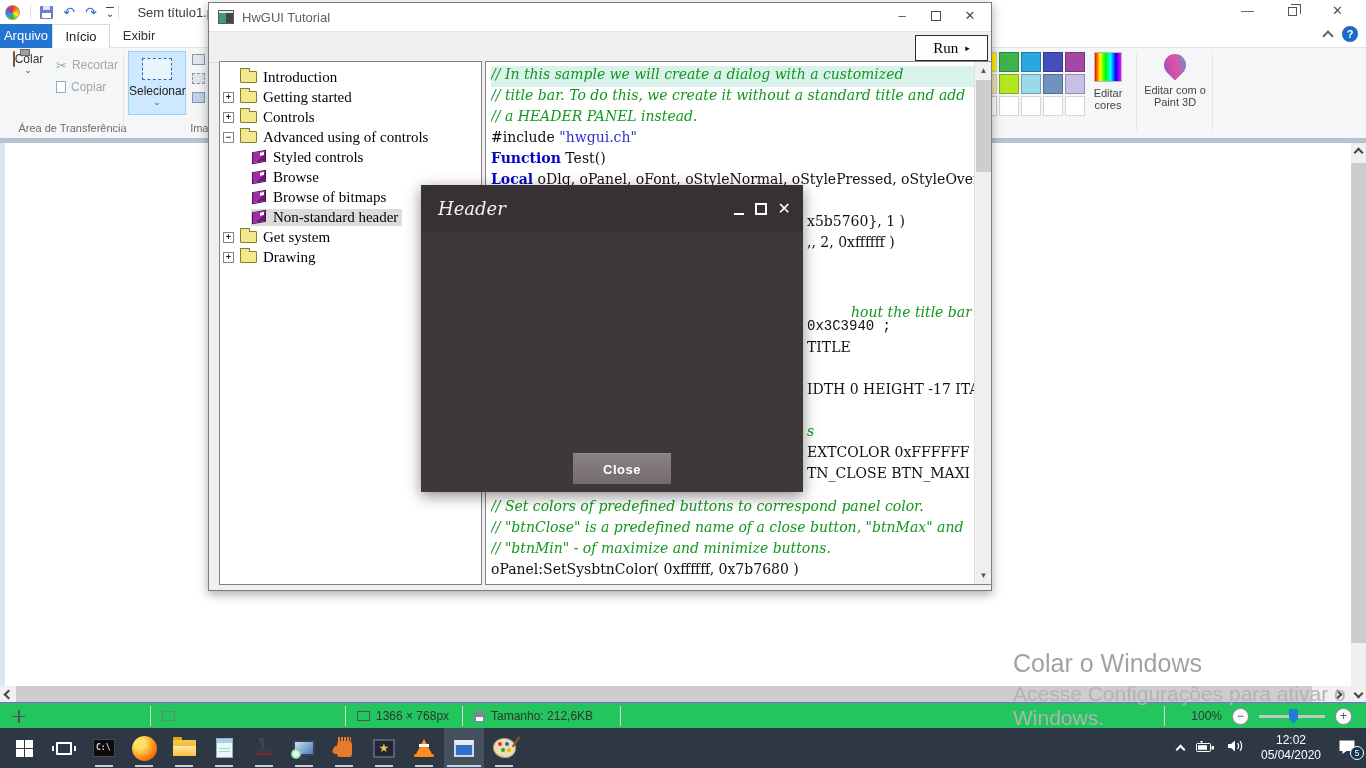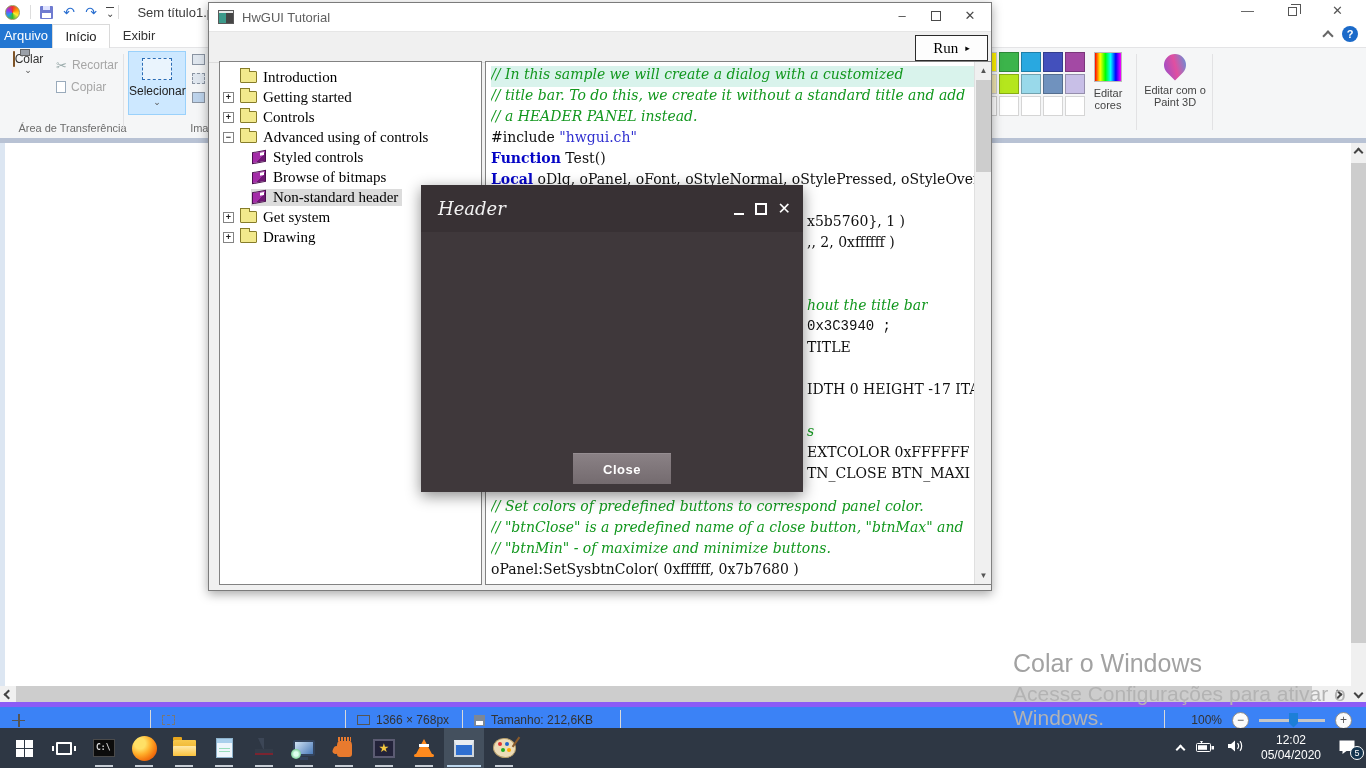--- a/index.html
+++ b/index.html
@@ -61,21 +61,21 @@
 .hscroll{position:absolute;left:0;top:686px;width:1351px;height:16px;background:#f0f0f0}
 .hthumb{position:absolute;left:16px;top:0;width:1296px;height:16px;background:#cdcdcd}
 .chev{position:absolute;width:7px;height:7px}
 .chev.l{left:5px;top:5px;border-left:2px solid #444;border-bottom:2px solid #444;transform:rotate(45deg)}
 .chev.r{right:10px;top:5px;border-right:2px solid #444;border-top:2px solid #444;transform:rotate(45deg)}
 .vscroll{position:absolute;left:1351px;top:143px;width:15px;height:559px;background:#f0f0f0}
 .vthumb{position:absolute;left:0;top:20px;width:15px;height:480px;background:#cdcdcd}
 .chev.u{left:4px;top:6px;border-left:2px solid #444;border-top:2px solid #444;transform:rotate(45deg)}
 .chev.d{left:4px;bottom:5px;border-right:2px solid #444;border-bottom:2px solid #444;transform:rotate(45deg)}
 
-.statusbar{position:absolute;left:0;top:702px;width:100%;height:26px;background:#3b82f6;border-top:5px solid #8b5cf6;font-size:12px;color:#333}
+.statusbar{position:absolute;left:0;top:702px;width:100%;height:26px;background:#22c55e;border-top:1px solid #8b5cf6;font-size:12px;color:#333}
 .ssep{position:absolute;top:3px;width:1px;height:20px;background:#d9d9d9}
 .sit{position:absolute;top:0;height:26px;display:flex;align-items:center;gap:6px}
 .cross{position:relative;width:13px;height:13px}
 .cross::before{content:"";position:absolute;left:6px;top:0;width:1.5px;height:13px;background:#555}
 .cross::after{content:"";position:absolute;top:6px;left:0;width:13px;height:1.5px;background:#555}
 .selic{width:13px;height:10px;border:1px dashed #777}
 .cnvic{width:13px;height:10px;border:1px solid #555}
 .diskic{position:relative;width:11px;height:11px;background:#7c8796}
 .diskic::after{content:"";position:absolute;left:2px;bottom:1px;width:7px;height:4px;background:#fff}
 .zoomwrap{position:absolute;right:14px;top:0;height:26px;display:flex;align-items:center;gap:10px}
@@ -362,20 +362,26 @@
         </div>
         <div class="trow lvl1">
           <span class="twrap">
             <span class="book"></span>
             <span>Styled controls</span>
           </span>
         </div>
         <div class="trow lvl1">
           <span class="twrap">
             <span class="book"></span>
+            <span>Browse</span>
+          </span>
+        </div>
+        <div class="trow lvl1">
+          <span class="twrap">
+            <span class="book"></span>
             <span>Browse of bitmaps</span>
           </span>
         </div>
         <div class="trow lvl1 sel">
           <span class="twrap">
             <span class="book"></span>
             <span>Non-standard header</span>
           </span>
         </div>
         <div class="trow">
@@ -398,21 +404,21 @@
           <div class="cline hl"><span class="com">// In this sample we will create a dialog with a customized</span></div>
           <div class="cline"><span class="com">// title bar. To do this, we create it without a standard title and add</span></div>
           <div class="cline"><span class="com">// a HEADER PANEL instead.</span></div>
           <div class="cline"><span class="pl">#include </span><span class="str">"hwgui.ch"</span></div>
           <div class="cline"><span class="kw">Function</span><span class="pl"> Test()</span></div>
           <div class="cline"><span class="kw">Local</span><span class="pl"> oDlg, oPanel, oFont, oStyleNormal, oStylePressed, oStyleOver</span></div>
         </div>
       <div>
           <div class="cline cfrag" style="top: 151px;"><span class="pl">x5b5760}, 1 )</span></div>
           <div class="cline cfrag" style="top: 172px;"><span class="pl">,, 2, 0xffffff )</span></div>
-          <div class="cline cfrag" style="top: 235px;"><span class="com">hout the title bar</span></div>
+          <div class="cline cfrag" style="top: 242px; margin-left: 44px;"><span class="com">hout the title bar</span></div>
           <div class="cline cfrag" style="top: 256px; font-family: Liberation Mono, monospace;"><span class="pl">0x3C3940 ;</span></div>
           <div class="cline cfrag" style="top: 277px;"><span class="pl">TITLE</span></div>
           <div class="cline cfrag" style="top: 319px;"><span class="pl">IDTH 0 HEIGHT -17 ITA</span></div>
           <div class="cline cfrag" style="top: 361px;"><span class="com">s</span></div>
           <div class="cline cfrag" style="top: 382px;"><span class="pl">EXTCOLOR 0xFFFFFF B</span></div>
           <div class="cline cfrag" style="top: 403px;"><span class="pl">TN_CLOSE BTN_MAXI</span></div>
         </div>
       <div class="code-bottom">
           <div class="cline"><span class="com">// Set colors of predefined buttons to correspond panel color.</span></div>
           <div class="cline"><span class="com">// "btnClose" is a predefined name of a close button, "btnMax" and</span></div>

